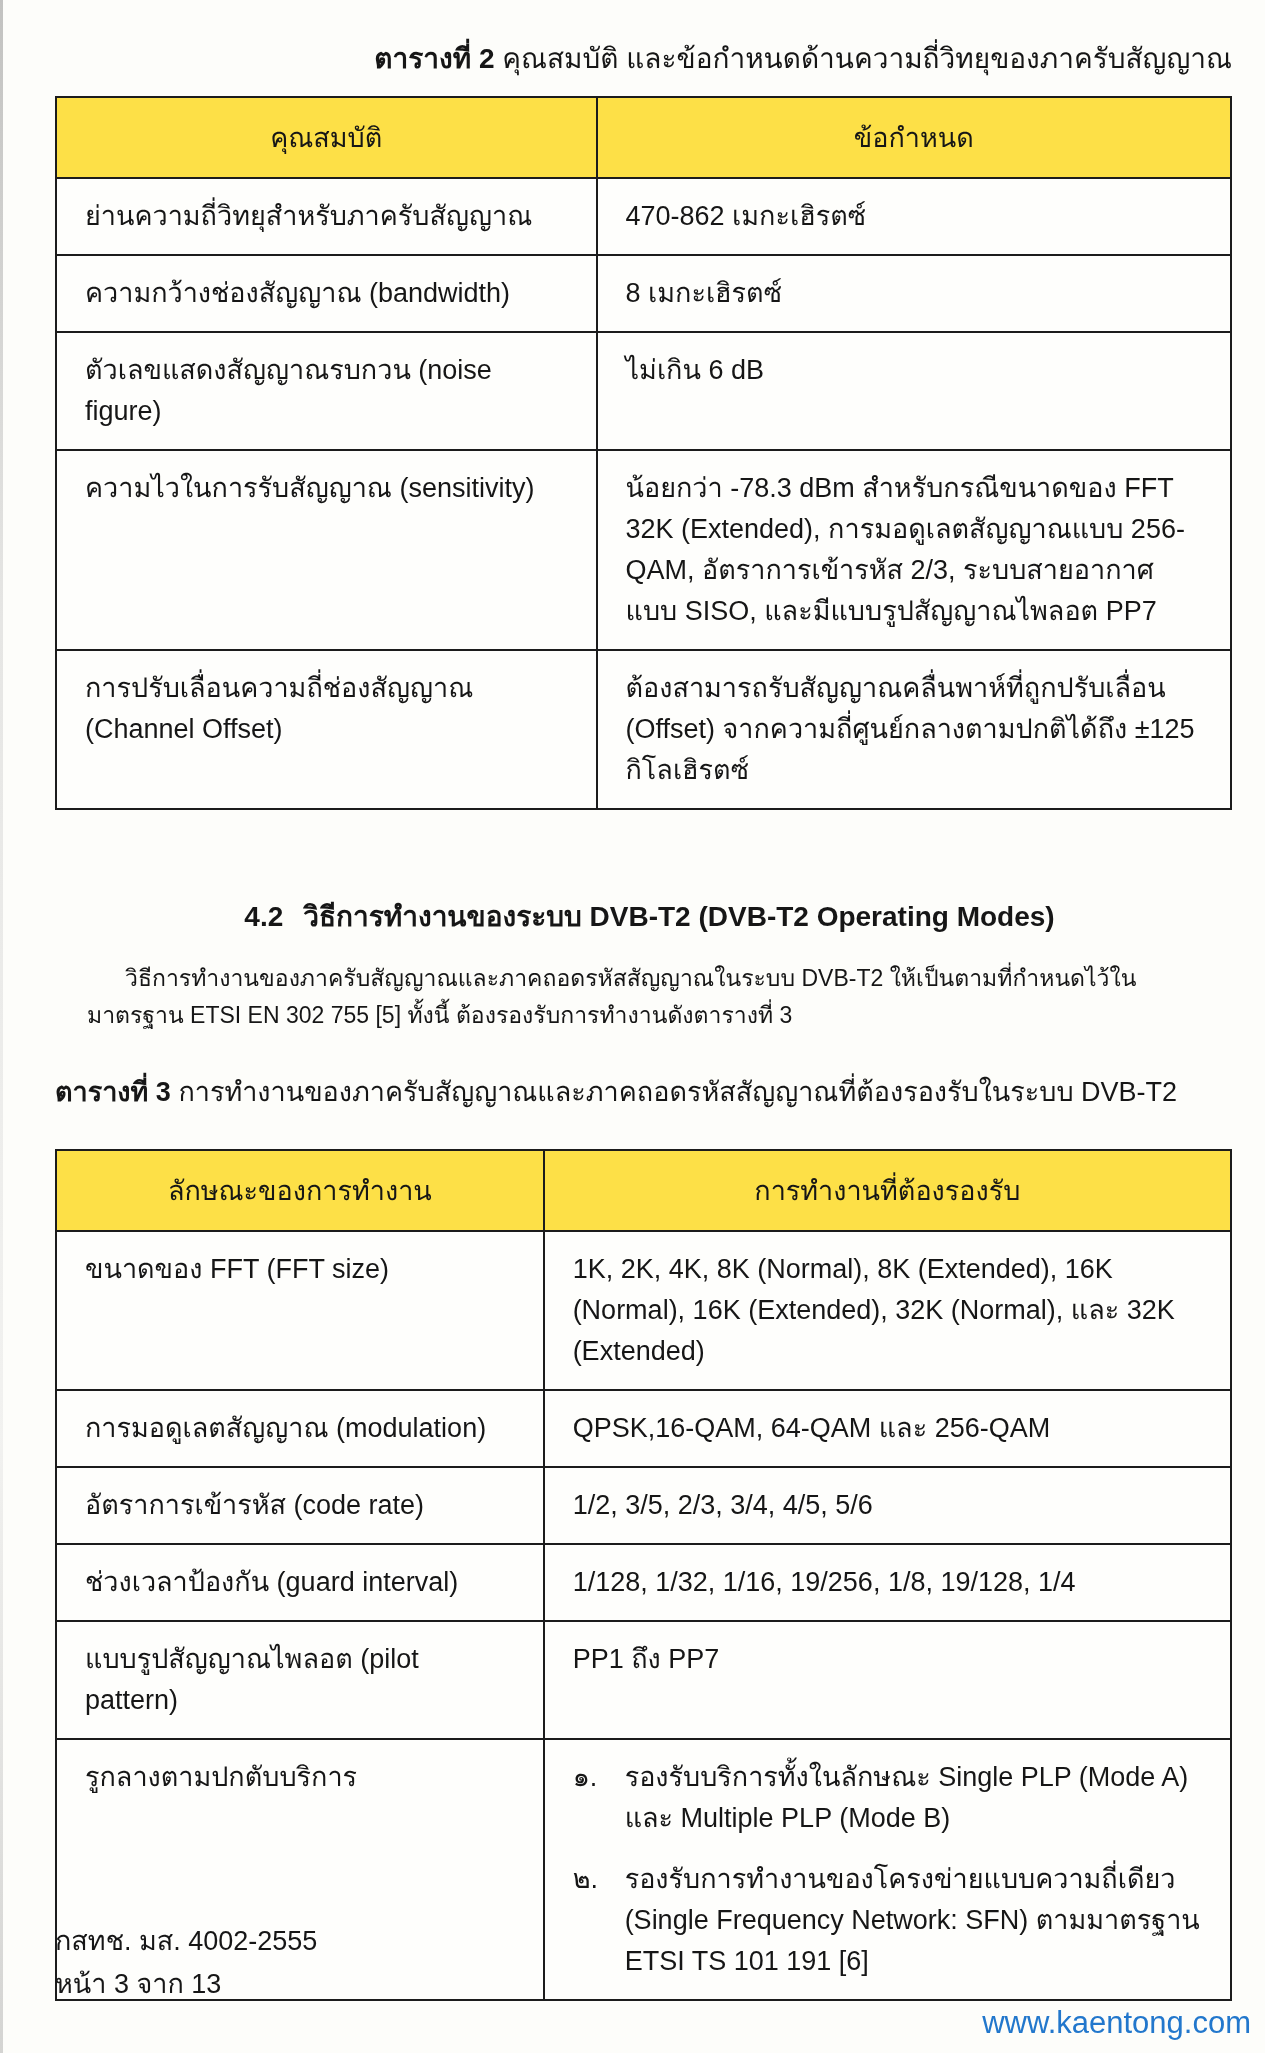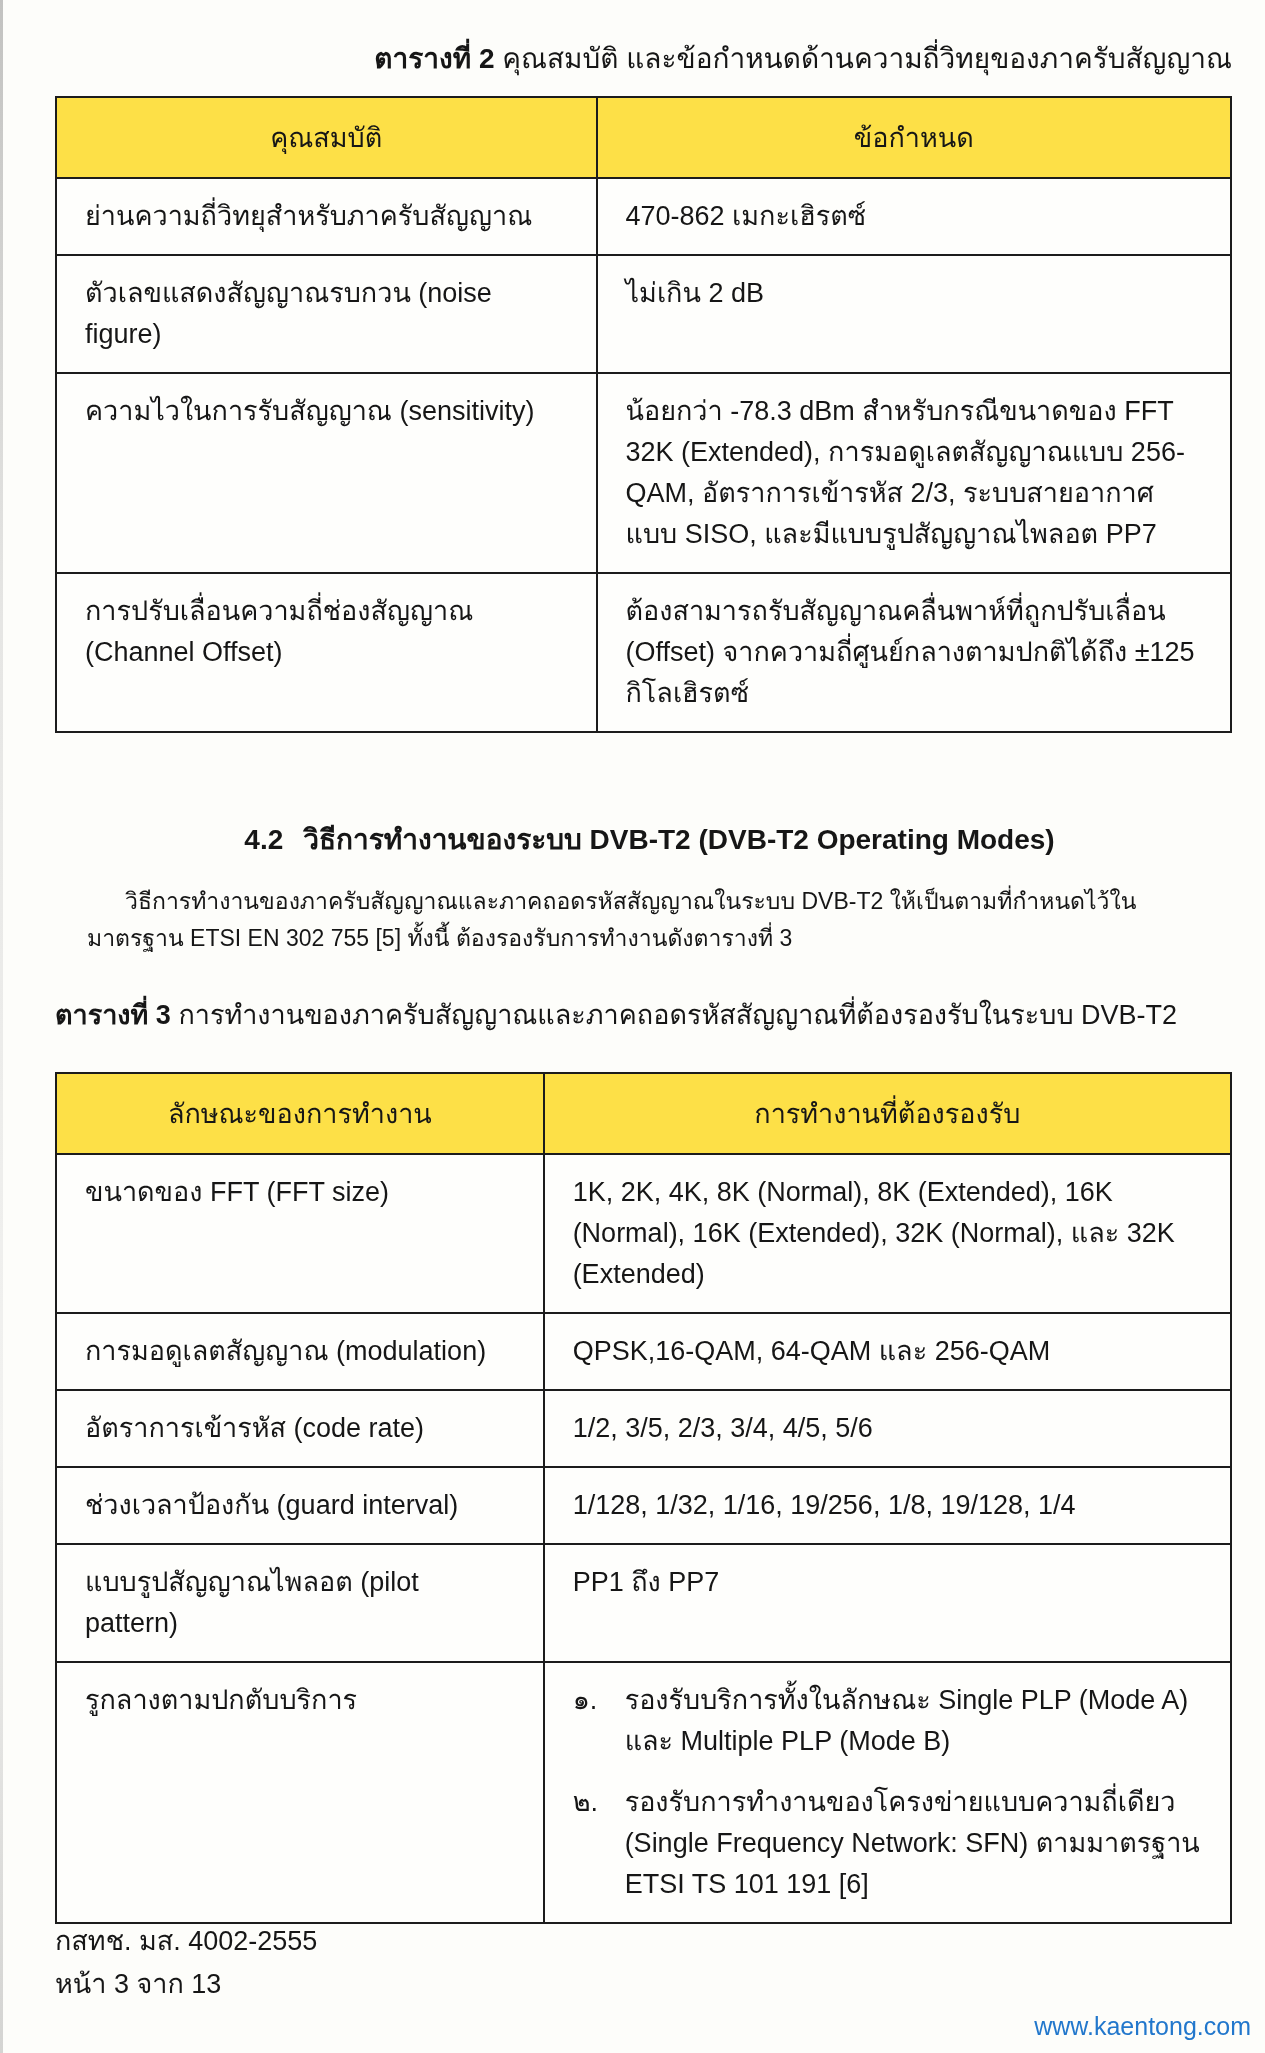--- a/index.html
+++ b/index.html
@@ -86,21 +86,21 @@
     bottom: 48px;
     display: flex;
     justify-content: flex-start;
     font-size: 27px;
     flex-direction: column;
   }
   .watermark {
     position: absolute;
     right: 14px;
     bottom: 12px;
-    font-size: 25px;
+    font-size: 31px;
     color: #2277cc;
   }
 </style>
 </head>
 <body>
 
 <div class="scan-edge"></div>
 
 <div class="content">
 
@@ -117,22 +117,26 @@
     <tbody>
         <tr>
       <th>คุณสมบัติ</th>
       <th>ข้อกำหนด</th>
     </tr>
     <tr>
       <td>ย่านความถี่วิทยุสำหรับภาครับสัญญาณ</td>
       <td>470-862 เมกะเฮิรตซ์</td>
     </tr>
     <tr>
+      <td>ความกว้างช่องสัญญาณ (bandwidth)</td>
+      <td>8 เมกะเฮิรตซ์</td>
+    </tr>
+    <tr>
       <td>ตัวเลขแสดงสัญญาณรบกวน (noise figure)</td>
-      <td>ไม่เกิน 2 dB</td>
+      <td>ไม่เกิน 6 dB</td>
     </tr>
     <tr>
       <td>ความไวในการรับสัญญาณ (sensitivity)</td>
       <td>น้อยกว่า -78.3 dBm สำหรับกรณีขนาดของ FFT 32K (Extended), การมอดูเลตสัญญาณแบบ 256-QAM, อัตราการเข้ารหัส 2/3, ระบบสายอากาศแบบ SISO, และมีแบบรูปสัญญาณไพลอต PP7</td>
     </tr>
     <tr>
       <td>การปรับเลื่อนความถี่ช่องสัญญาณ (Channel Offset)</td>
       <td>ต้องสามารถรับสัญญาณคลื่นพาห์ที่ถูกปรับเลื่อน (Offset) จากความถี่ศูนย์กลางตามปกติได้ถึง ±125 กิโลเฮิรตซ์</td>
     </tr>
   </tbody>

